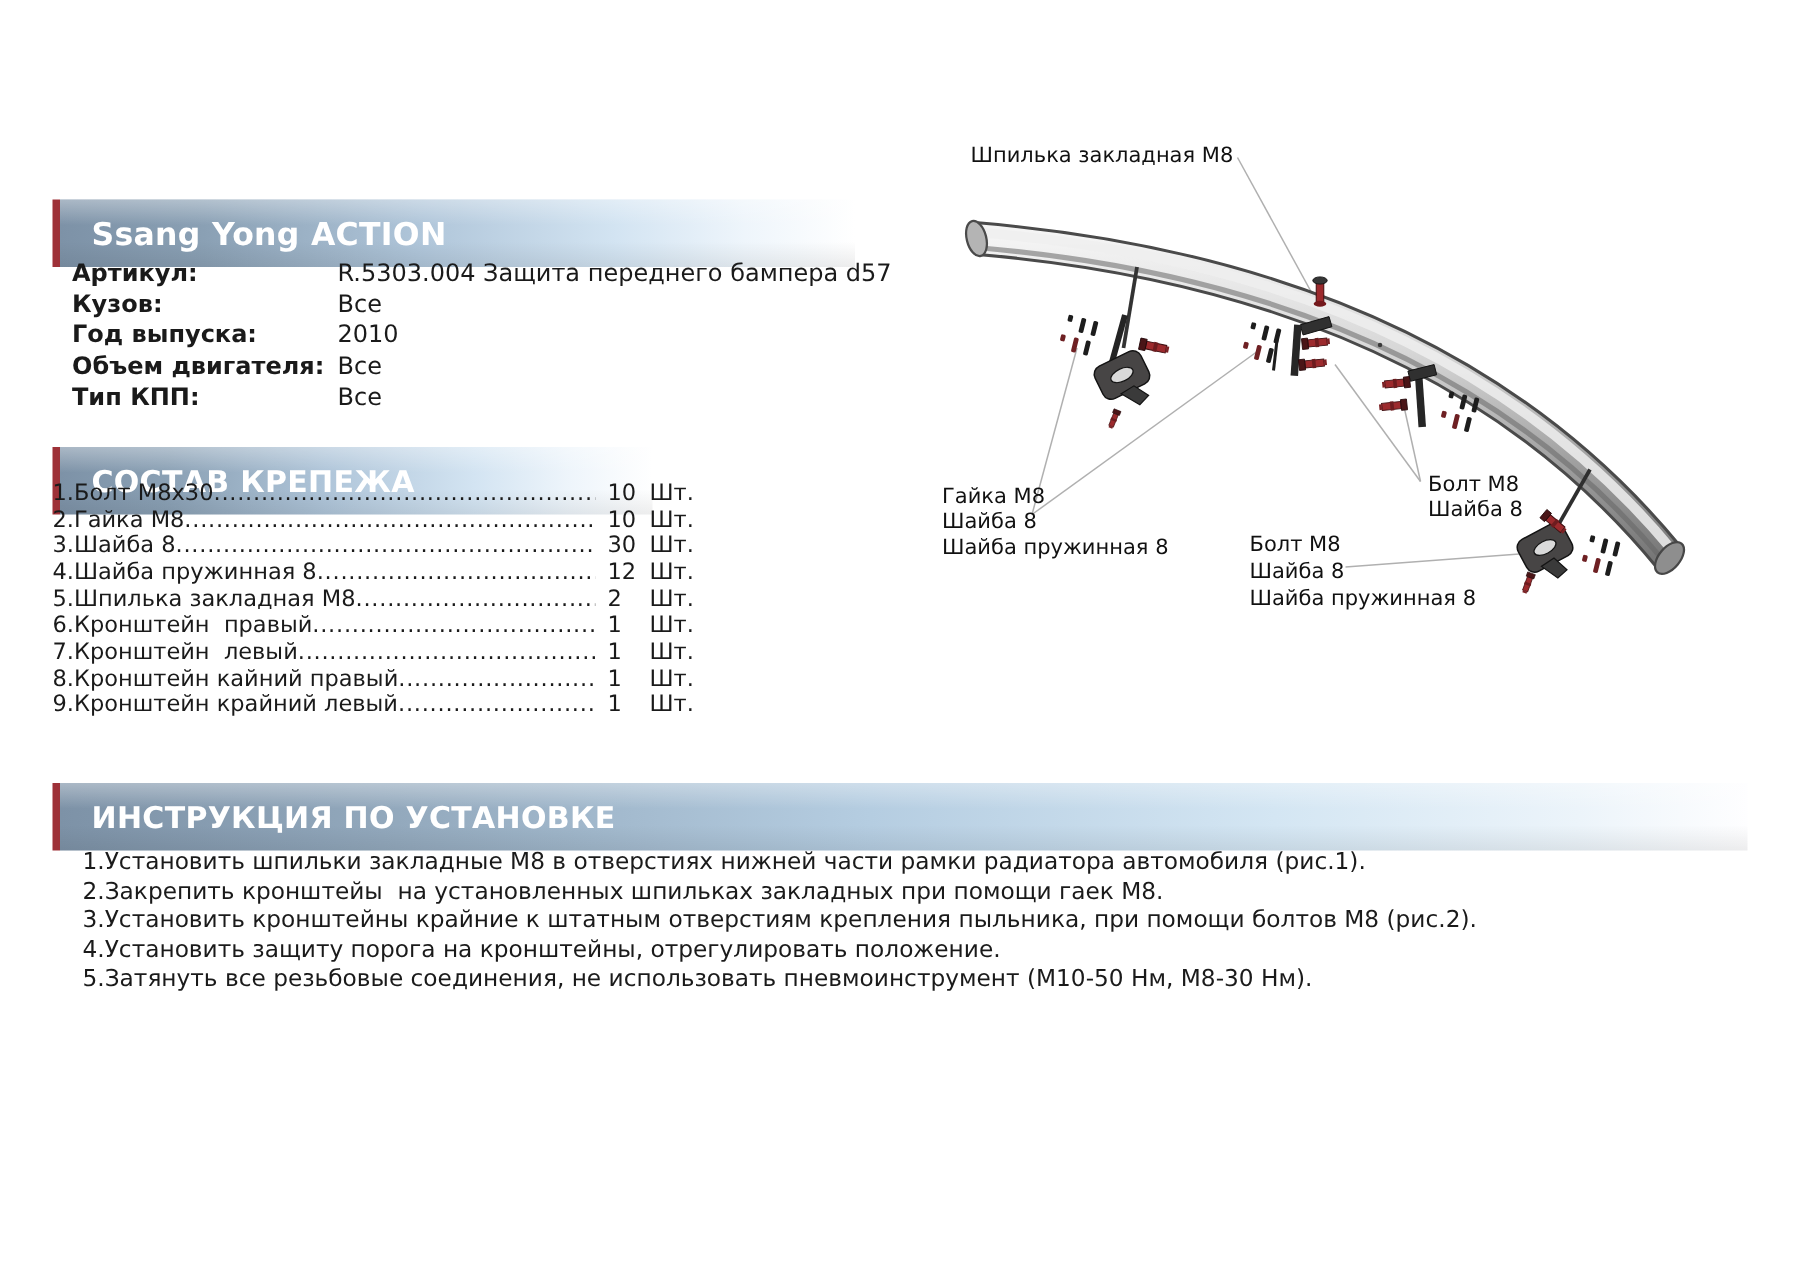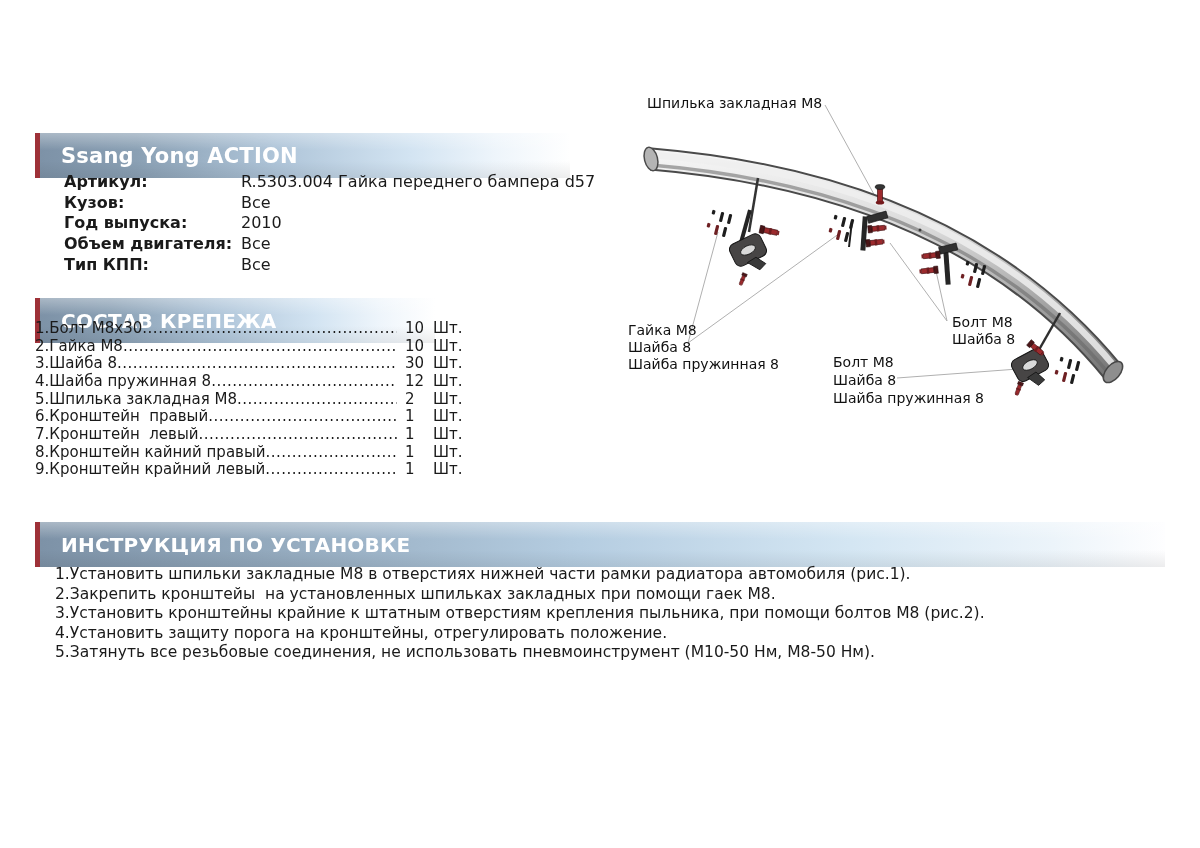--- a/index.html
+++ b/index.html
@@ -25,21 +25,21 @@
   #bar-hardware{top:298px;width:395px;}
   #bar-install{
     top:522px;width:1125px;
     background:
       linear-gradient(180deg, rgba(255,255,255,.35) 0, rgba(255,255,255,0) 38%, rgba(0,0,0,0) 62%, rgba(0,0,0,.07) 100%),
       linear-gradient(90deg,#7d92a7 0%,#93a9bd 20%,#b5cde1 48%,#d4e6f3 72%,#ecf4fa 90%,#fefeff 100%);
   }
   
   .info{position:absolute;left:48px;top:172px;font-size:16px;}
   .info-row{display:flex;height:20.7px;align-items:baseline;white-space:pre;}
-  .info-label{width:177px;font-weight:bold;flex:none;margin-left:16px;}
+  .info-label{width:177px;font-weight:bold;flex:none;}
   .info-value{flex:none;}
   
   .hw{position:absolute;left:35px;top:319px;width:430px;font-size:15px;}
   .hw-row{display:flex;height:17.7px;align-items:center;}
   .hw-lead{width:362px;flex:none;display:flex;overflow:hidden;white-space:pre;}
   .hw-name{flex:none;}
   .hw-dots{flex:1 1 auto;overflow:hidden;white-space:nowrap;letter-spacing:.5px;}
   .hw-qty{flex:none;width:28px;padding-left:8px;}
   .hw-unit{flex:none;}
   
@@ -54,21 +54,21 @@
 
 <div class="page">
 
   <div class="bar" id="bar-title">
     <span class="bar-label">Ssang Yong ACTION</span>
   </div>
 
   <div class="info">
     <div class="info-row">
       <span class="info-label">Артикул:</span>
-      <span class="info-value">R.5303.004 Гайка переднего бампера d57</span>
+      <span class="info-value">R.5303.004 Защита переднего бампера d57</span>
     </div>
     <div class="info-row">
       <span class="info-label">Кузов:</span>
       <span class="info-value">Все</span>
     </div>
     <div class="info-row">
       <span class="info-label">Год выпуска:</span>
       <span class="info-value">2010</span>
     </div>
     <div class="info-row">
@@ -135,21 +135,21 @@
 
   <div class="bar" id="bar-install">
     <span class="bar-label">ИНСТРУКЦИЯ ПО УСТАНОВКЕ</span>
   </div>
 
   <div class="steps">
     <div class="step">1.Установить шпильки закладные М8 в отверстиях нижней части рамки радиатора автомобиля (рис.1).</div>
     <div class="step">2.Закрепить кронштейы  на установленных шпильках закладных при помощи гаек М8.</div>
     <div class="step">3.Установить кронштейны крайние к штатным отверстиям крепления пыльника, при помощи болтов М8 (рис.2).</div>
     <div class="step">4.Установить защиту порога на кронштейны, отрегулировать положение.</div>
-    <div class="step">5.Затянуть все резьбовые соединения, не использовать пневмоинструмент (М10-50 Нм, М8-50 Нм).</div>
+    <div class="step">5.Затянуть все резьбовые соединения, не использовать пневмоинструмент (М10-50 Нм, М8-30 Нм).</div>
   </div>
 
   <svg class="diagram" viewBox="0 0 600 360">
     <defs>
       <linearGradient id="tubeGrad" x1="0" y1="0" x2="0" y2="1">
         <stop offset="0" stop-color="#f4f4f4"></stop>
         <stop offset="0.35" stop-color="#d7d7d7"></stop>
         <stop offset="0.7" stop-color="#a0a0a0"></stop>
         <stop offset="1" stop-color="#777777"></stop>
       </linearGradient>

